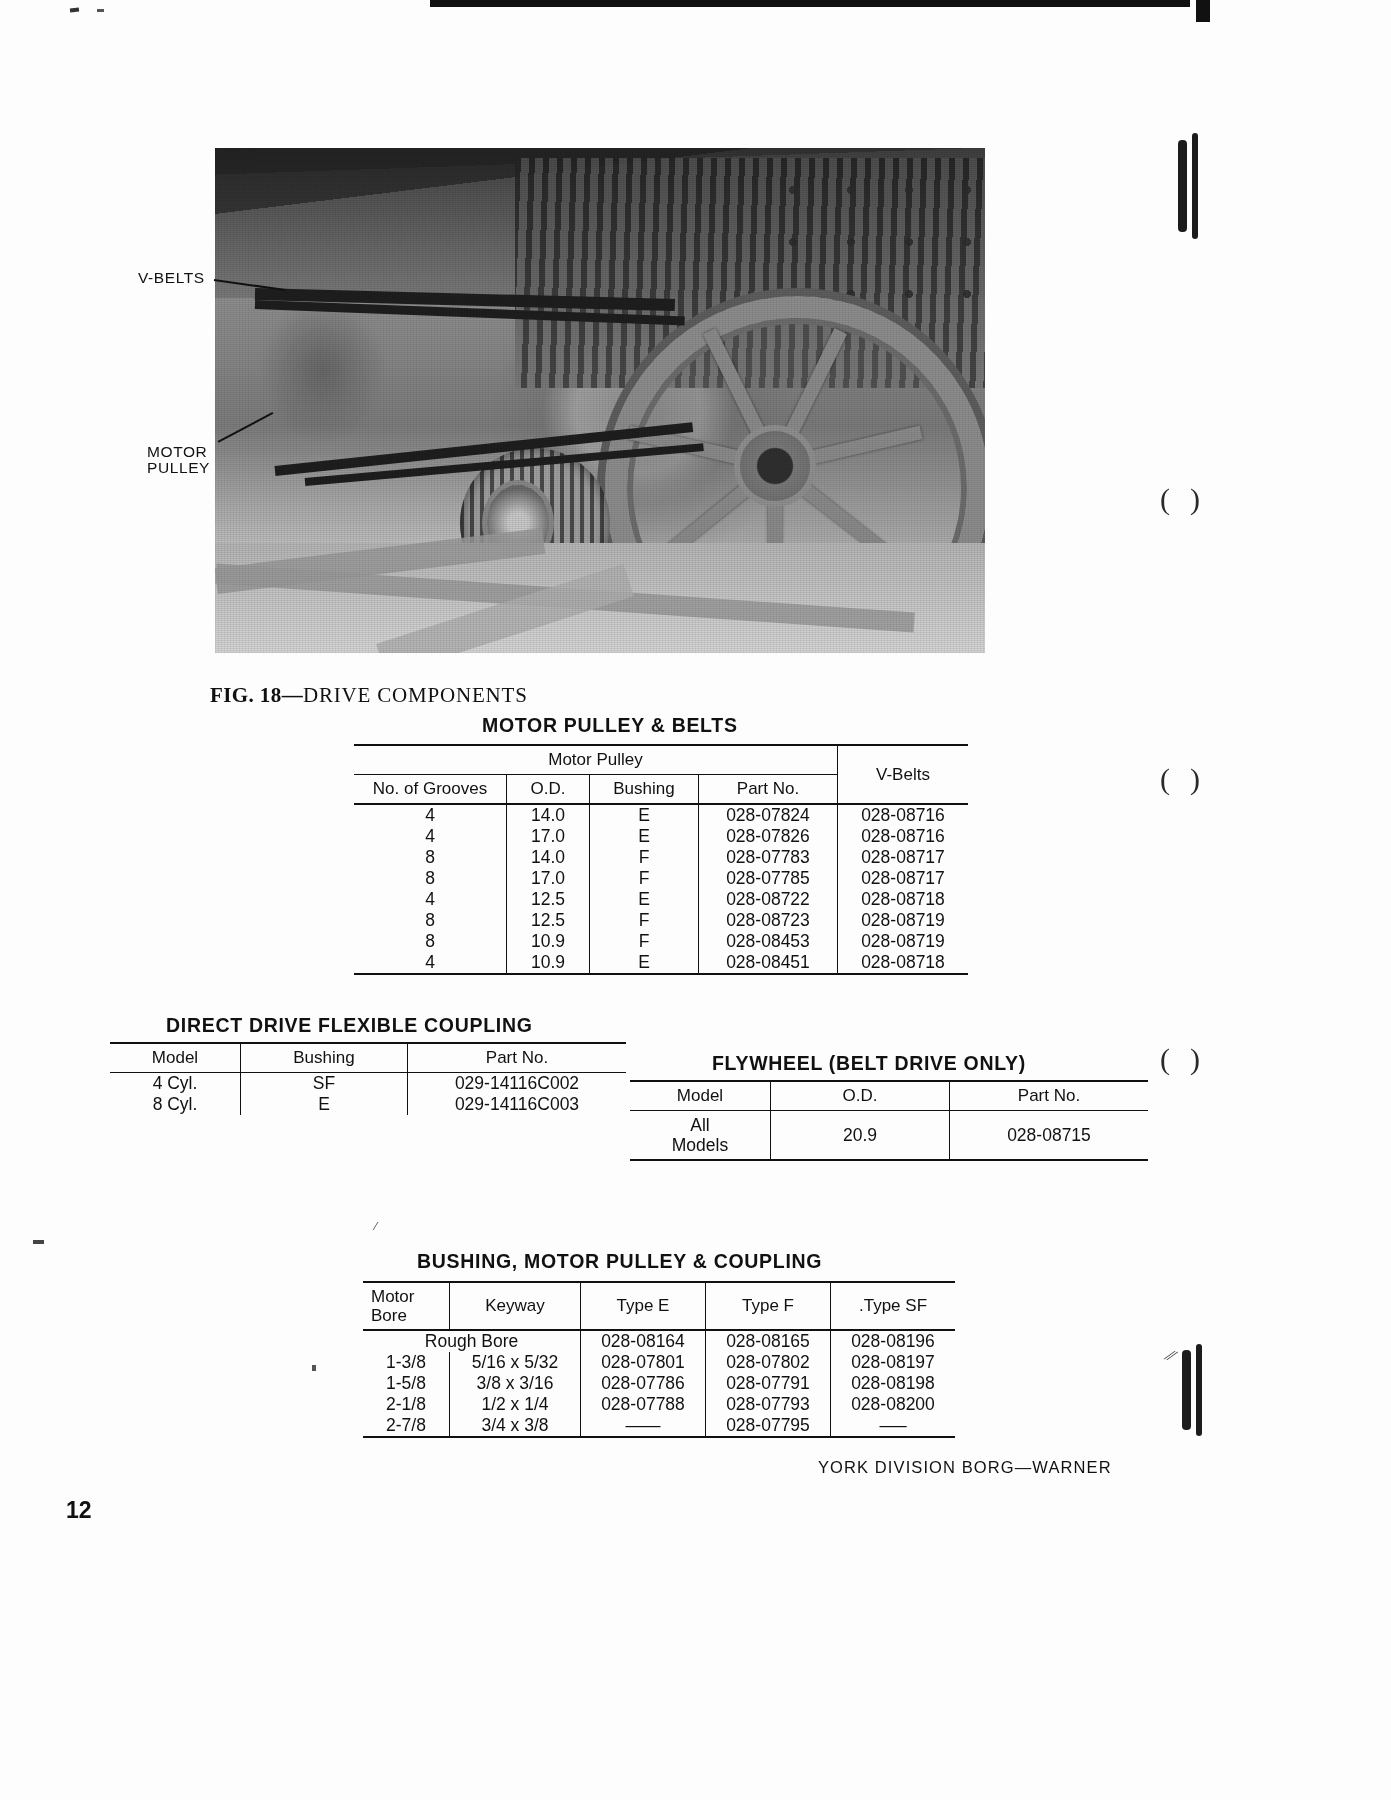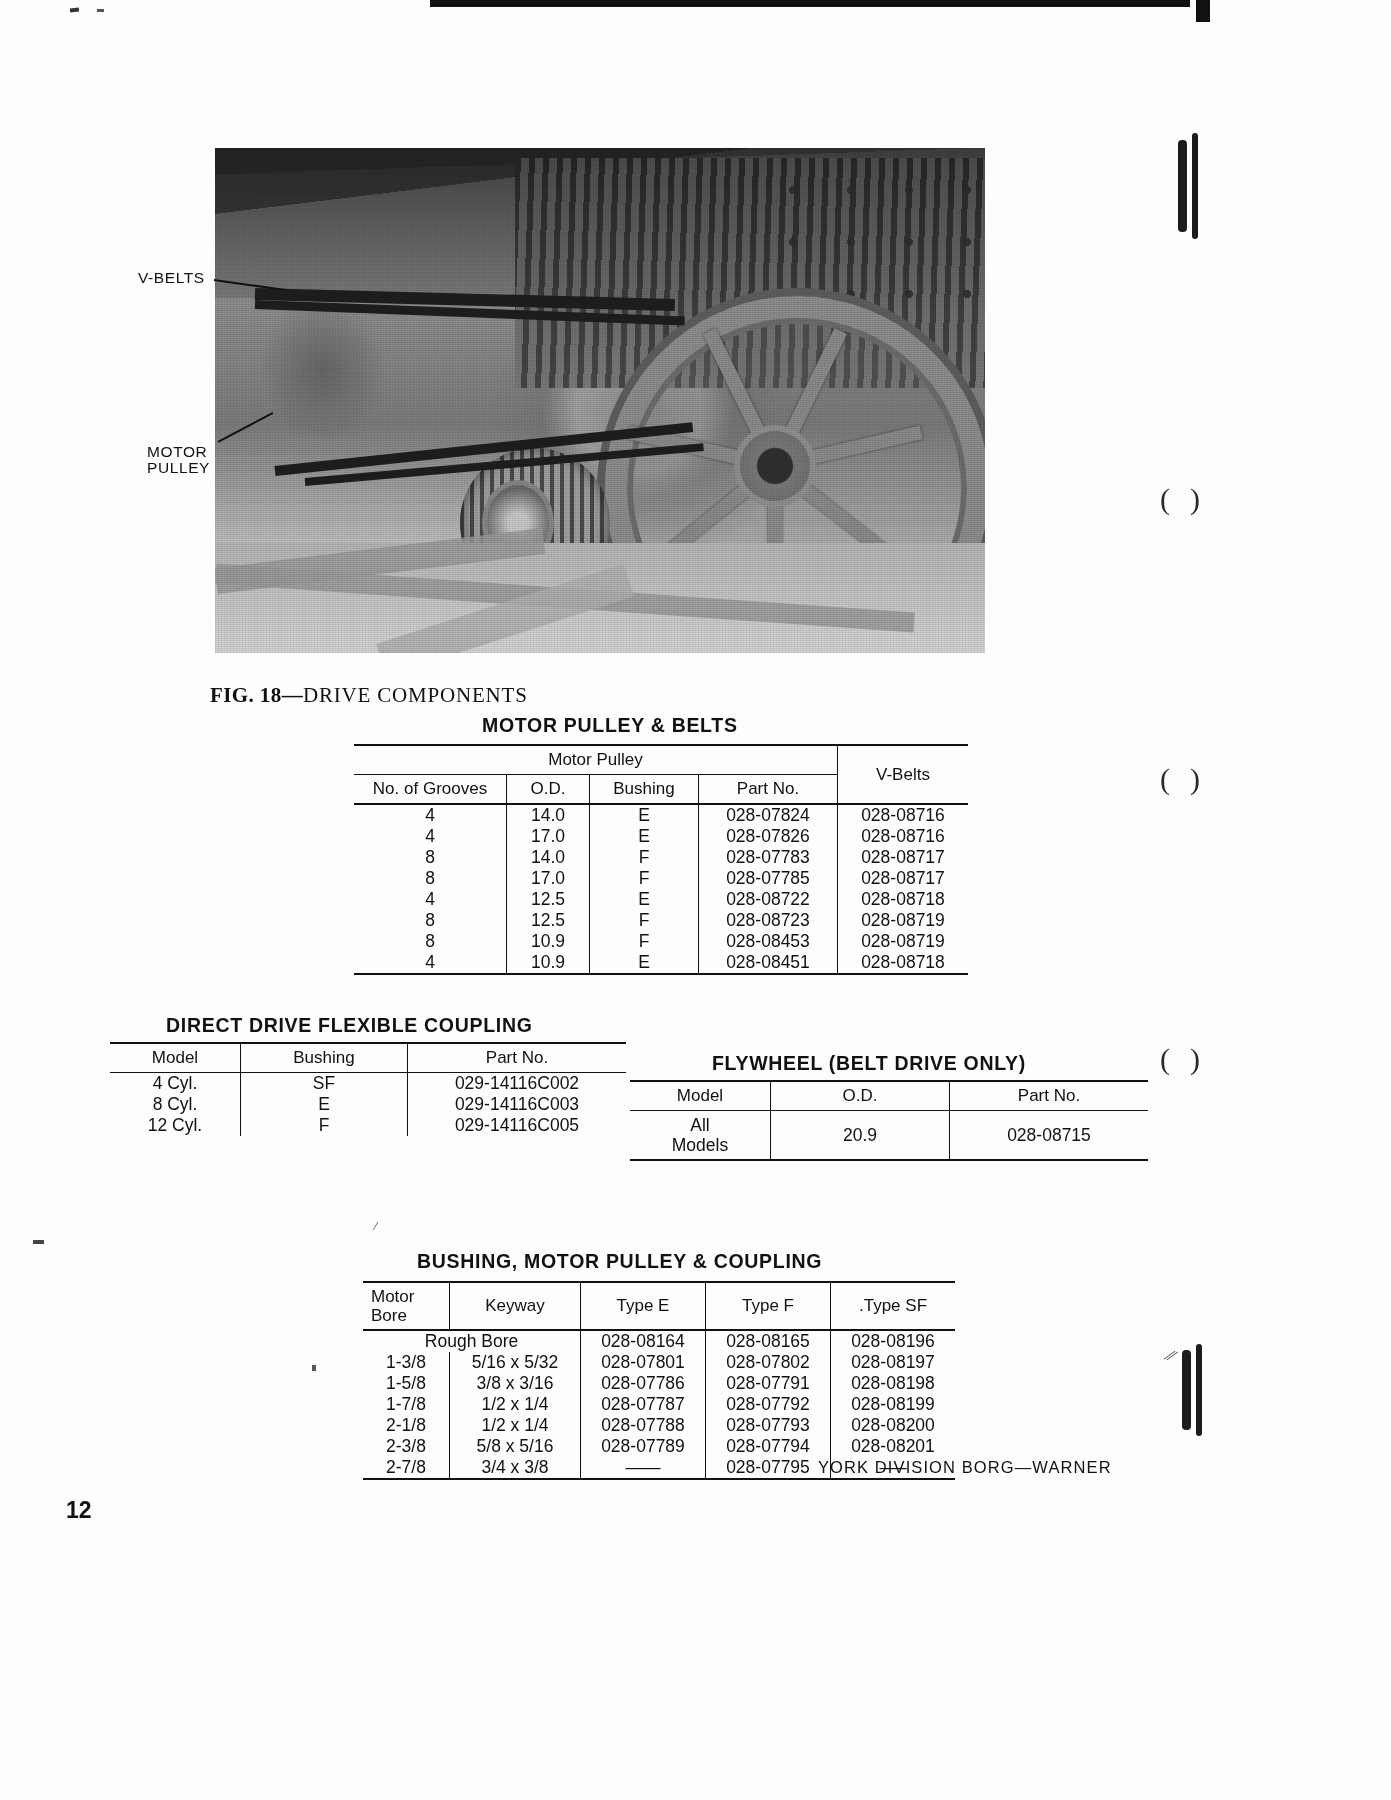--- a/index.html
+++ b/index.html
@@ -249,25 +249,20 @@
       <tr class="dat">
         <td>4 Cyl.</td>
         <td class="vline">SF</td>
         <td class="vline">029-14116C002</td>
       </tr>
       <tr class="dat">
         <td>8 Cyl.</td>
         <td class="vline">E</td>
         <td class="vline">029-14116C003</td>
       </tr>
-      <tr class="dat">
-        <td>12 Cyl.</td>
-        <td class="vline">F</td>
-        <td class="vline">029-14116C005</td>
-      </tr>
     </tbody>
   </table>
 
   <div class="tbl-title" style="left:712px;top:1052px;">FLYWHEEL (BELT DRIVE ONLY)</div>
 
   <table class="t" style="left:630px;top:1080px;">
     <thead>
       <tr>
         <th class="hdr-cell rule-top rule-thin-bot" style="width:120px;">Model</th>
         <th class="hdr-cell rule-top rule-thin-bot vline" style="width:158px;">O.D.</th>
@@ -316,41 +311,27 @@
         <td class="vline">028-08197</td>
       </tr>
       <tr class="dat">
         <td>1-5/8</td>
         <td class="vline">3/8 x 3/16</td>
         <td class="vline">028-07786</td>
         <td class="vline">028-07791</td>
         <td class="vline">028-08198</td>
       </tr>
       <tr class="dat">
-        <td>1-7/8</td>
-        <td class="vline">1/2 x 1/4</td>
-        <td class="vline">028-07787</td>
-        <td class="vline">028-07792</td>
-        <td class="vline">028-08199</td>
-      </tr>
-      <tr class="dat">
         <td>2-1/8</td>
         <td class="vline">1/2 x 1/4</td>
         <td class="vline">028-07788</td>
         <td class="vline">028-07793</td>
         <td class="vline">028-08200</td>
       </tr>
       <tr class="dat">
-        <td>2-3/8</td>
-        <td class="vline">5/8 x 5/16</td>
-        <td class="vline">028-07789</td>
-        <td class="vline">028-07794</td>
-        <td class="vline">028-08201</td>
-      </tr>
-      <tr class="dat">
         <td class="rule-bot">2-7/8</td>
         <td class="vline rule-bot">3/4 x 3/8</td>
         <td class="vline rule-bot">——</td>
         <td class="vline rule-bot">028-07795</td>
         <td class="vline rule-bot">—–</td>
       </tr>
     </tbody>
   </table>
 
   <div class="pg-num">12</div>

